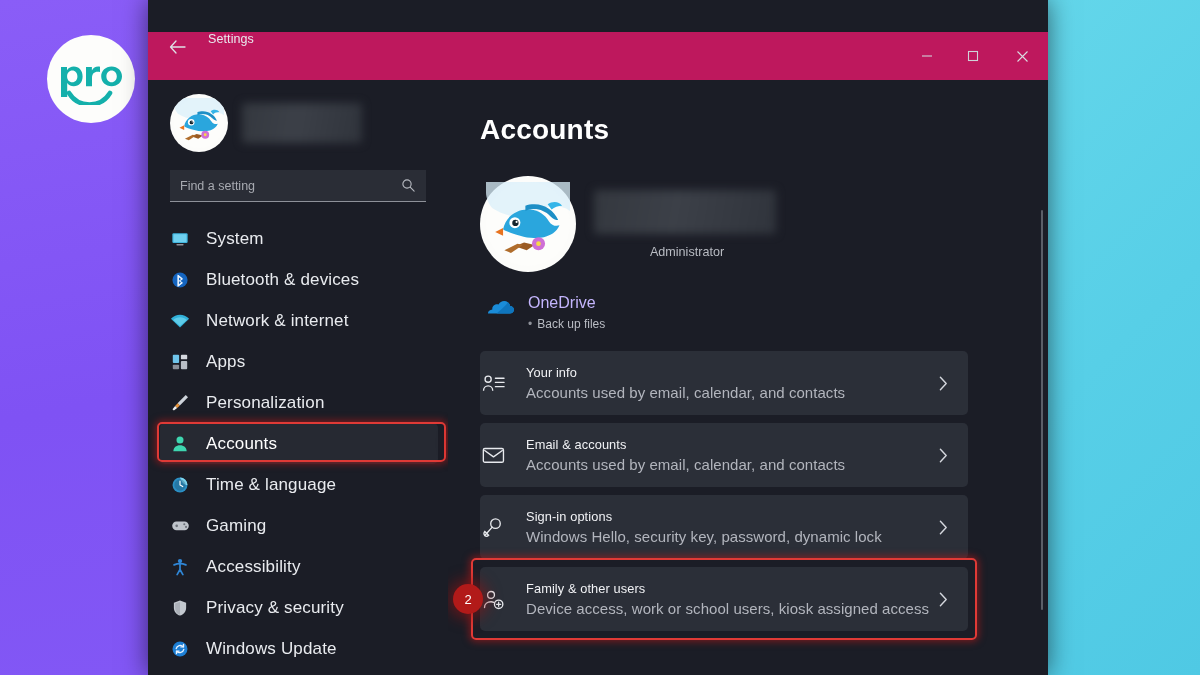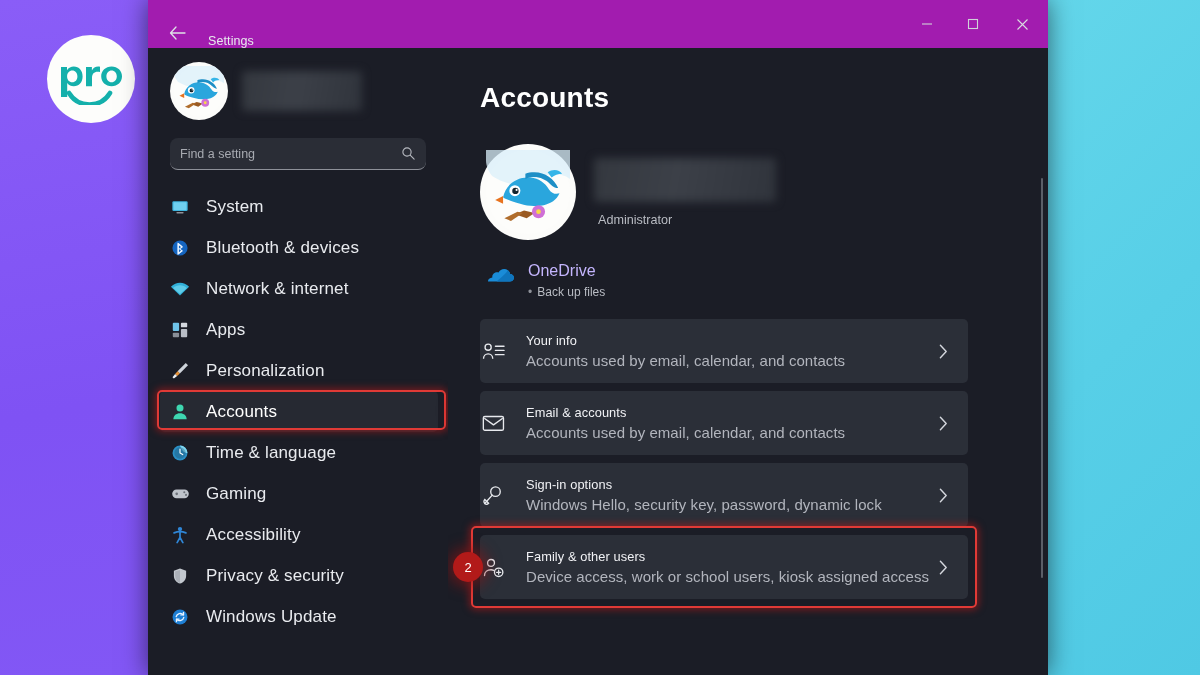--- a/index.html
+++ b/index.html
@@ -20,22 +20,22 @@
               border-radius:50%; background:#fdfdfb;
               display:flex; align-items:center; justify-content:center; }
   .pro-logo svg { display:block; }
 
   
   .window { position:absolute; left:148px; top:0; width:900px; height:675px;
             background:#1b1d26; display:flex; flex-direction:column;
             box-shadow:0 0 24px rgba(0,0,0,.55); overflow:hidden; }
 
   
-  .titlebar { height:48px; flex:0 0 48px; display:flex; align-items:flex-end;
-              background:#a21caf; position:relative; }
+  .titlebar { height:48px; flex:0 0 48px; display:flex; align-items:flex-start;
+              background:#be185d; position:relative;margin-top:32px; }
   .back-btn { width:34px; height:30px; margin-left:12px; display:flex;
               align-items:center; justify-content:center; border-radius:4px; }
   .back-btn svg { display:block; }
   .win-title { font-size:12.5px; color:#e8eaee; margin-left:14px; letter-spacing:.1px; }
   .win-controls { position:absolute; right:0; top:0; height:48px; display:flex; }
   .wc { width:46px; height:48px; display:flex; align-items:center; justify-content:center; }
   .wc:last-child { width:52px; }
   .wc svg { display:block; }
 
   
@@ -46,21 +46,21 @@
              display:flex; flex-direction:column; }
   .profile { display:flex; align-items:center; padding:8px 0 0 22px; height:78px; }
   .avatar-sm { width:58px; height:58px; border-radius:50%; background:#fcfcfa;
                flex:0 0 58px; position:relative; overflow:hidden;
                display:flex; align-items:center; justify-content:center; }
   .redact { border-radius:3px; filter:blur(4px);
             background:linear-gradient(100deg,#34383f 0%,#3c4048 45%,#30343c 100%); }
   .redact-sm { width:120px; height:40px; margin-left:14px; }
 
   .search-wrap { margin:12px 22px 0 22px; height:32px; background:#2a2d36;
-                 border-radius:8px; border-bottom:1px solid #8e9199;
+                 border-radius:0; border-bottom:1px solid #8e9199;
                  display:flex; align-items:center; padding:0 10px; }
   .search-wrap input { flex:1; background:transparent; border:0; outline:0;
                        font-family:"Liberation Sans",sans-serif;
                        font-size:12.5px; color:#cfd2d8; }
   .search-wrap input::placeholder { color:#a7aab1; }
   .search-ico { flex:0 0 16px; display:flex; align-items:center; justify-content:center; }
 
   .nav { margin-top:16px; padding:0 10px 0 12px; }
   .nav-item { height:41px; display:flex; align-items:center; gap:16px;
               padding-left:10px; border-radius:5px; position:relative; }
@@ -77,21 +77,21 @@
            background:#b21a19; color:#fff; font-size:13px;
            display:flex; align-items:center; justify-content:center;
            box-shadow:0 0 14px 5px rgba(150,18,18,.55); }
 
   
   .content { flex:1; min-width:0; position:relative; background:#1b1d26;
              padding:0 0 0 32px; overflow:hidden; }
   .page-title { font-size:28px; font-weight:bold; color:#fff; margin:34px 0 0 0;
                 letter-spacing:.2px; }
 
-  .hero { display:flex; align-items:center; margin-top:30px; }
+  .hero { display:flex; align-items:center; margin-top:30px;text-align:center; }
   .avatar-lg { width:96px; height:96px; border-radius:50%; background:#fcfcfa;
                flex:0 0 96px; display:flex; align-items:center; justify-content:center; }
   .hero-text { margin-left:18px; }
   .redact-lg { width:182px; height:44px; }
   .hero-role { font-size:12.6px; color:#b9bcc3; margin-top:11px; margin-left:4px; }
 
   .onedrive { display:flex; align-items:flex-start; margin-top:22px; margin-left:4px; }
   .od-ico { width:34px; flex:0 0 34px; display:flex; justify-content:center;
             padding-top:4px; }
   .od-txt { margin-left:10px; }

